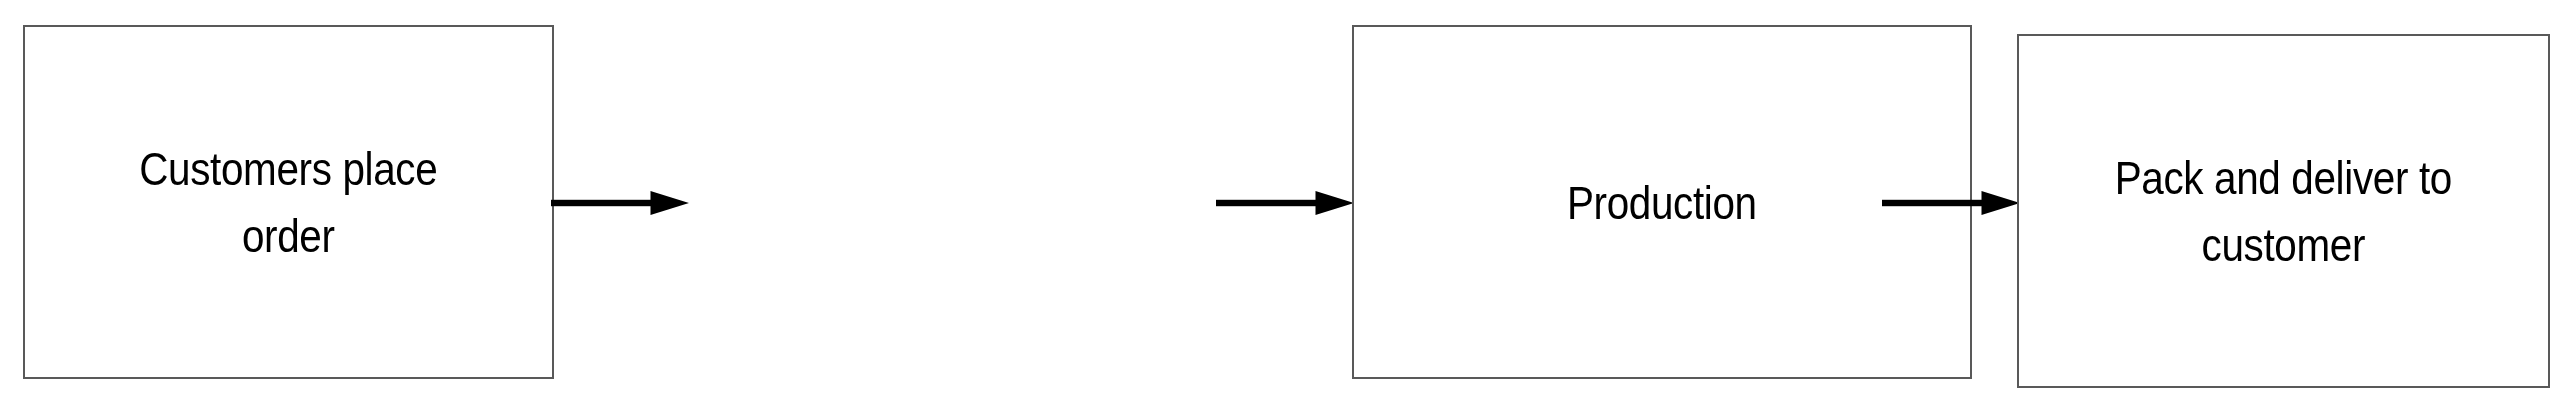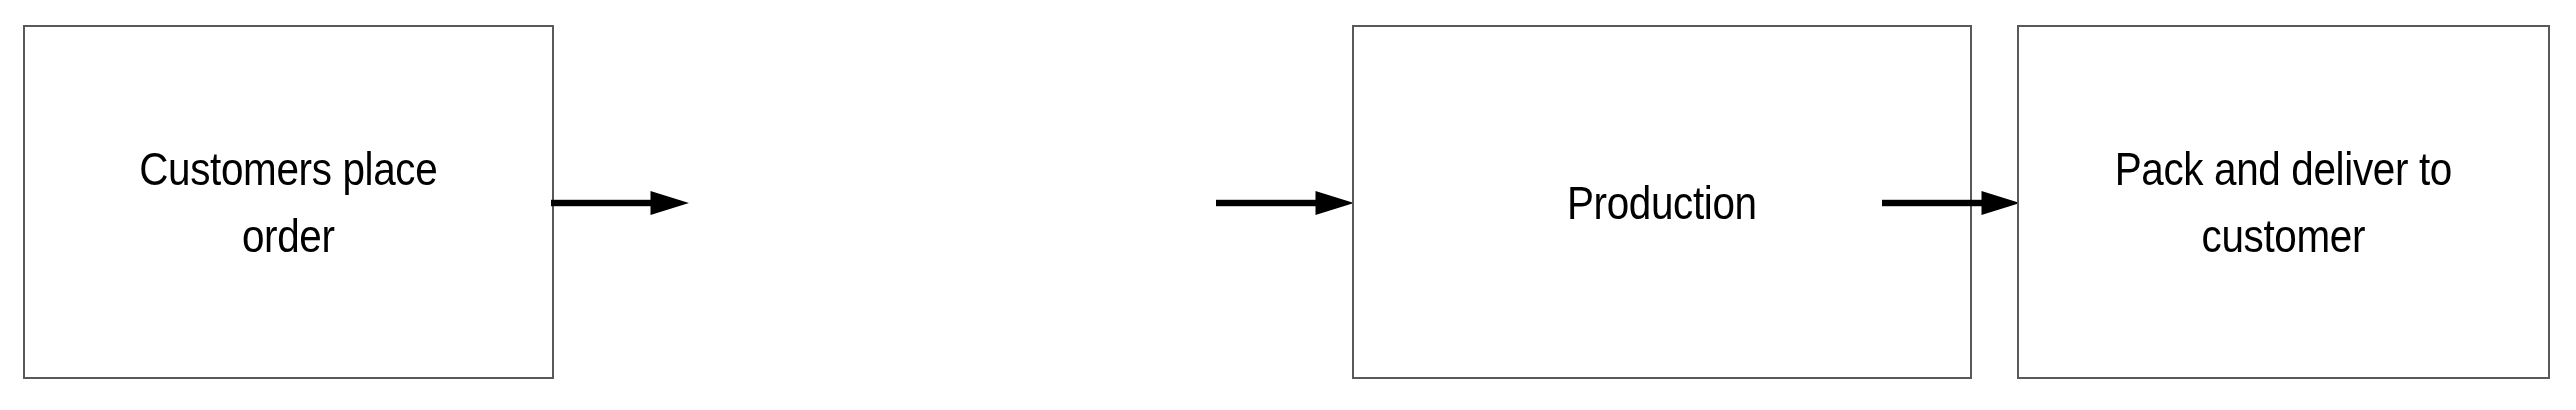--- a/index.html
+++ b/index.html
@@ -50,21 +50,21 @@
     font-weight: 400;
     letter-spacing: -0.4px;
     transform: scaleX(0.86);
     transform-origin: center center;
     white-space: pre-line;
   }
 
   .node-1 { left: 22.5px;   width: 531px; }
   .node-2 { left: 687px;  width: 531px; }
   .node-3 { left: 1352px; width: 620px; }
-  .node-4 { left: 2017px; width: 533px; }
+  .node-4 { left: 2017px; width: 533px; margin-top: 9px; }
 
   
   .arrow {
     position: absolute;
     top: 190px;
     height: 26px;
     display: block;
   }
   .arrow svg { display: block; }
 

